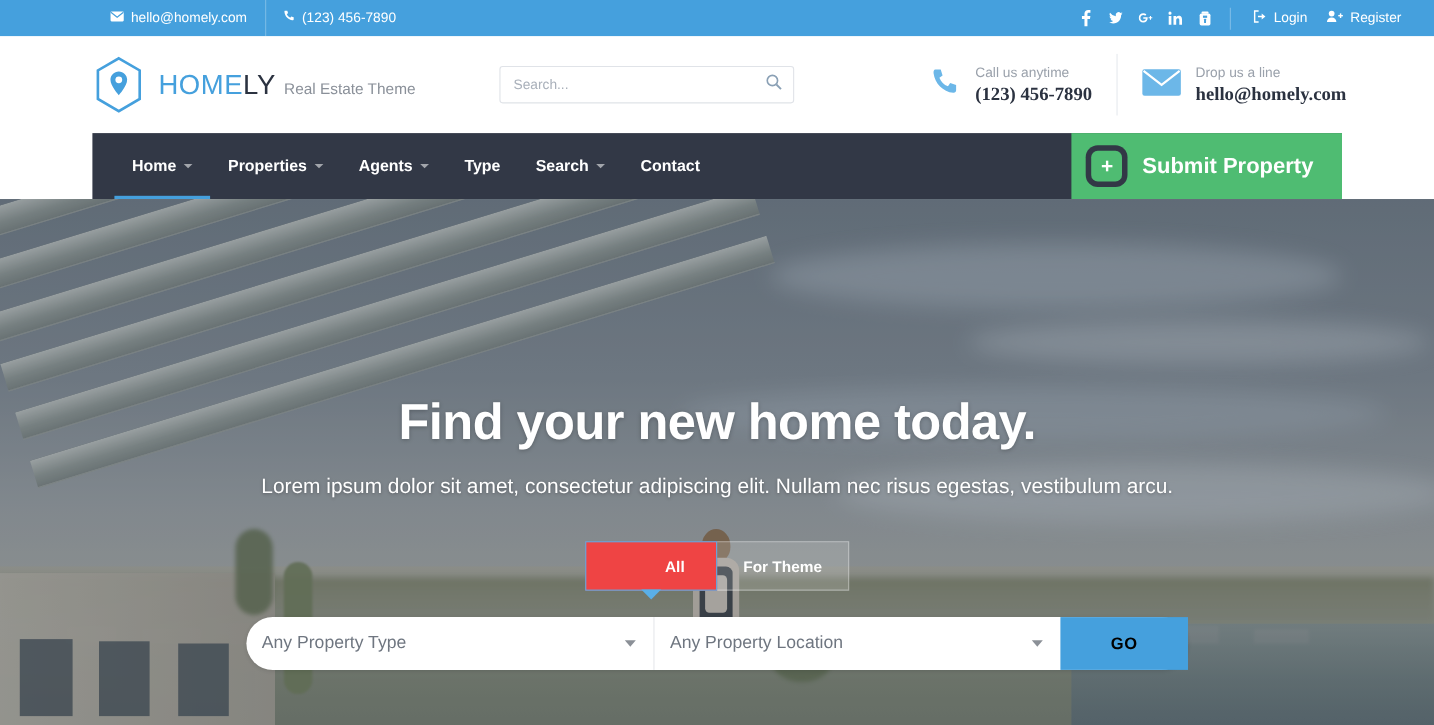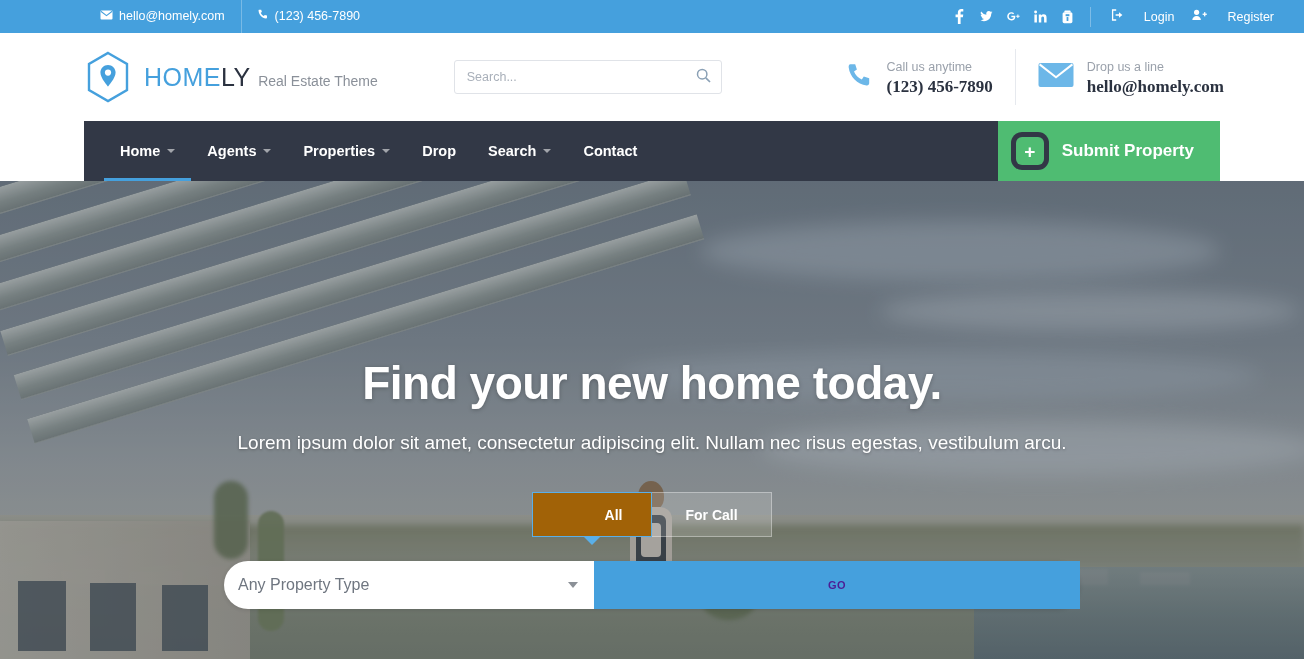--- a/index.html
+++ b/index.html
@@ -25,21 +25,21 @@
   }
   .tb-item + .tb-item { border-left: 1px solid rgba(255,255,255,.28); }
   .topbar-right {
     margin-left: auto; display: flex; align-items: center; height: 33px;
   }
   .socials { display: flex; align-items: center; gap: 14px; padding-right: 16px; }
   .soc { width: 13px; height: 15px; display: inline-flex; align-items: center; justify-content: center;
          font-size: 13px; font-weight: bold; color: #fff; cursor: pointer; }
   .auth { display: flex; align-items: center; gap: 18px;
           border-left: 1px solid rgba(255,255,255,.3); padding-left: 20px; padding-right: 30px; height: 20px; }
-  .auth a { color: #fff; text-decoration: none; display: flex; align-items: center; gap: 20px; font-size: 12.5px; }
+  .auth a { color: #fff; text-decoration: none; display: flex; align-items: flex-start; gap: 6px; font-size: 12.5px; }
   .ico-svg { display: inline-block; vertical-align: middle; }
 
   
   .header {
     height: 88px; background: #fff; display: flex; align-items: center;
   }
   .logo { display: flex; align-items: center; margin-left: 84px; gap: 12px; }
   .logo-mark { width: 48px; height: 52px; }
   .logo-text .l1 { font-size: 25px; font-weight: 700; letter-spacing: .5px; line-height: 1; }
   .logo-text .l1 .blue { color: #45a0dd; font-weight: 400; }
@@ -85,21 +85,21 @@
   .submit-btn {
     margin-left: auto; background: #4fbc72; display: flex; align-items: center; gap: 18px;
     padding: 0 26px 0 14px; cursor: pointer;
   }
   .plus-badge {
     width: 28px; height: 28px; border-radius: 6px; background: #4fbc72;
     display: flex; align-items: center; justify-content: center;
     color: #fff; font-size: 19px; font-weight: 700; line-height: 1;
     box-shadow: 0 0 0 5px #323846; margin-left: 4px;
   }
-  .submit-label { color: #fff; font-size: 17px; font-weight: 700; white-space: nowrap; }
+  .submit-label { color: #fff; font-size: 20px; font-weight: 700; white-space: nowrap; }
 
   
   .hero { position: relative; height: 506px; overflow: hidden; background: #7c848e; }
   .hero-bg { position: absolute; inset: 0; }
   .sky { position: absolute; left: 0; right: 0; top: 0; height: 70%;
          background: linear-gradient(to bottom, #6c7884 0%, #7e8892 45%, #9aa0a4 78%, #a8aaa6 100%); }
   .cloud { position: absolute; border-radius: 50%; filter: blur(10px); opacity: .45; }
   .ground { position: absolute; left: 0; right: 0; top: 66%; bottom: 0;
             background: linear-gradient(to bottom, #a9a89c 0%, #8f9383 35%, #7b8270 60%, #6f7668 100%); }
   .treeline { position: absolute; left: 0; right: 0; top: 68%; height: 40px;
@@ -139,21 +139,21 @@
   }
 
   .tabs { display: flex; justify-content: center; margin-top: 38px; }
   .tab {
     width: 120px; height: 45px; display: flex; align-items: center; justify-content: center;
     color: #fff; font-size: 14px; font-weight: 700; cursor: pointer;
     background: rgba(255,255,255,.15); border: 1px solid rgba(255,255,255,.35);
     border-left: none; position: relative;
   }
   .tab:first-child { border-left: 1px solid rgba(255,255,255,.35); }
-  .tab.active { background: #a16207; border-color: #5aafe8; padding-left: 43px; }
+  .tab.active { background: #ef4444; border-color: #5aafe8; padding-left: 43px; }
   .tab.active::after {
     content: ""; position: absolute; left: 50%; transform: translateX(-50%);
     bottom: -9px; width: 0; height: 0;
     border-left: 9px solid transparent; border-right: 9px solid transparent;
     border-top: 9px solid #5aafe8;
   }
 
   .searchform {
     position: relative; z-index: 5; margin: 24px auto 12px; width: 856px; height: 48px;
     display: flex; background: #fff; box-shadow: 0 1px 4px rgba(0,0,0,.12); border-radius: 24px;
@@ -163,21 +163,21 @@
     padding: 0 14px; color: #6f7680; font-size: 16px; cursor: pointer;
   }
   .sf-select.type { width: 370px; }
   .sf-select.loc { width: 370px; border-left: 1px solid #e6e8ec; }
   .sf-caret {
     position: absolute; right: 16px; width: 0; height: 0;
     border-left: 5px solid transparent; border-right: 5px solid transparent;
     border-top: 6px solid #8b9097;
   }
   .sf-go {
-    flex: 1; background: #45a0dd; color: #4c1d95; font-size: 11px; font-weight: 700;
+    flex: 1; background: #45a0dd; color: #000000; font-size: 15px; font-weight: 700;
     display: flex; align-items: center; justify-content: center; cursor: pointer; letter-spacing: .5px;
   }
 </style>
 </head>
 <body>
 
 <div class="page">
 
   <div class="topbar">
     <div class="topbar-left">
@@ -313,29 +313,29 @@
   </div>
 
   <div class="navwrap">
     <div class="nav">
       <div class="nav-items">
         <div class="nav-item active">
           <span>Home</span>
           <span class="caret"></span>
         </div>
         <div class="nav-item">
+          <span>Properties</span>
+          <span class="caret"></span>
+        </div>
+        <div class="nav-item">
           <span>Agents</span>
           <span class="caret"></span>
         </div>
         <div class="nav-item">
-          <span>Properties</span>
-          <span class="caret"></span>
-        </div>
-        <div class="nav-item">
-          <span>Drop</span>
+          <span>Type</span>
         </div>
         <div class="nav-item">
           <span>Search</span>
           <span class="caret"></span>
         </div>
         <div class="nav-item">
           <span>Contact</span>
         </div>
       </div>
       <div class="submit-btn">
@@ -405,27 +405,31 @@
 
     <div class="hero-content">
       <h1 class="hero-title">Find your new home today.</h1>
       <p class="hero-sub">Lorem ipsum dolor sit amet, consectetur adipiscing elit. Nullam nec risus egestas, vestibulum arcu.</p>
 
       <div class="tabs">
         <div class="tab active">
           <span>All</span>
         </div>
         <div class="tab">
-          <span>For Call</span>
+          <span>For Theme</span>
         </div>
       </div>
     </div>
 
     <div class="searchform">
       <div class="sf-select type">
         <span>Any Property Type</span>
         <span class="sf-caret"></span>
       </div>
+      <div class="sf-select loc">
+        <span>Any Property Location</span>
+        <span class="sf-caret"></span>
+      </div>
       <div class="sf-go">GO</div>
     </div>
   </div>
 
 </div>
 
 </body></html>

